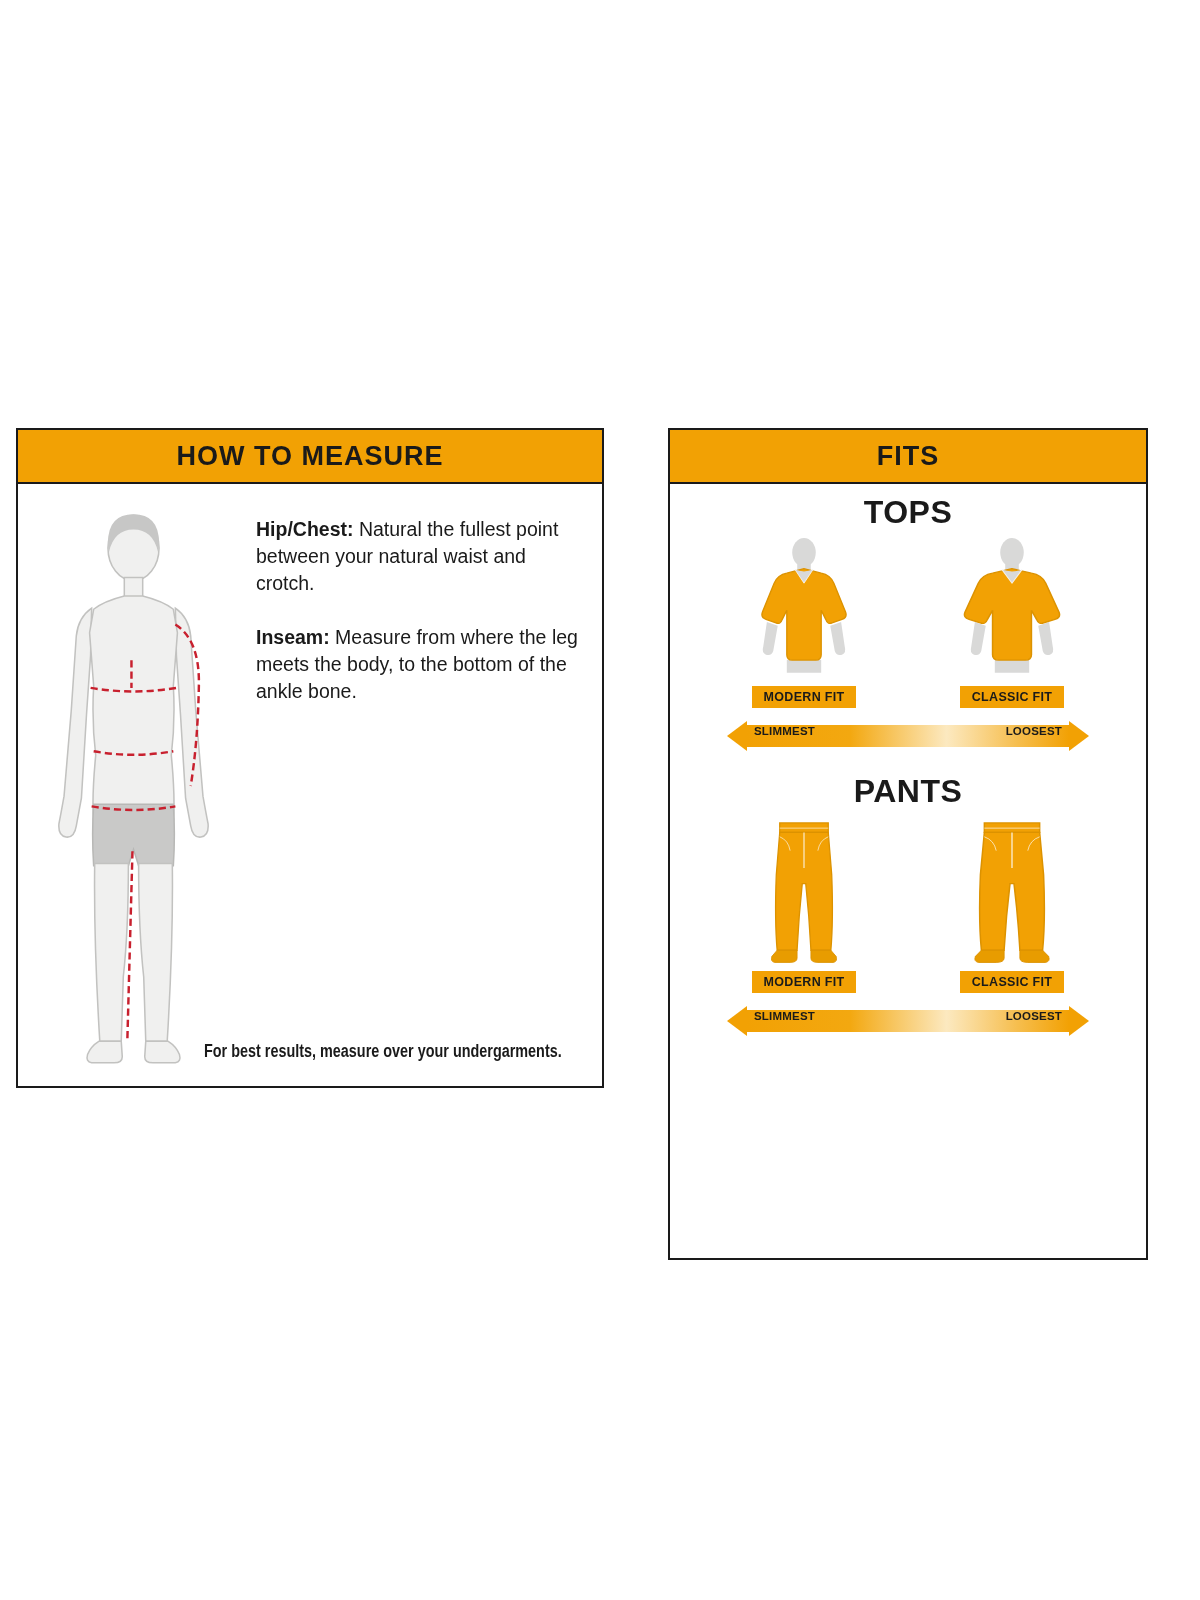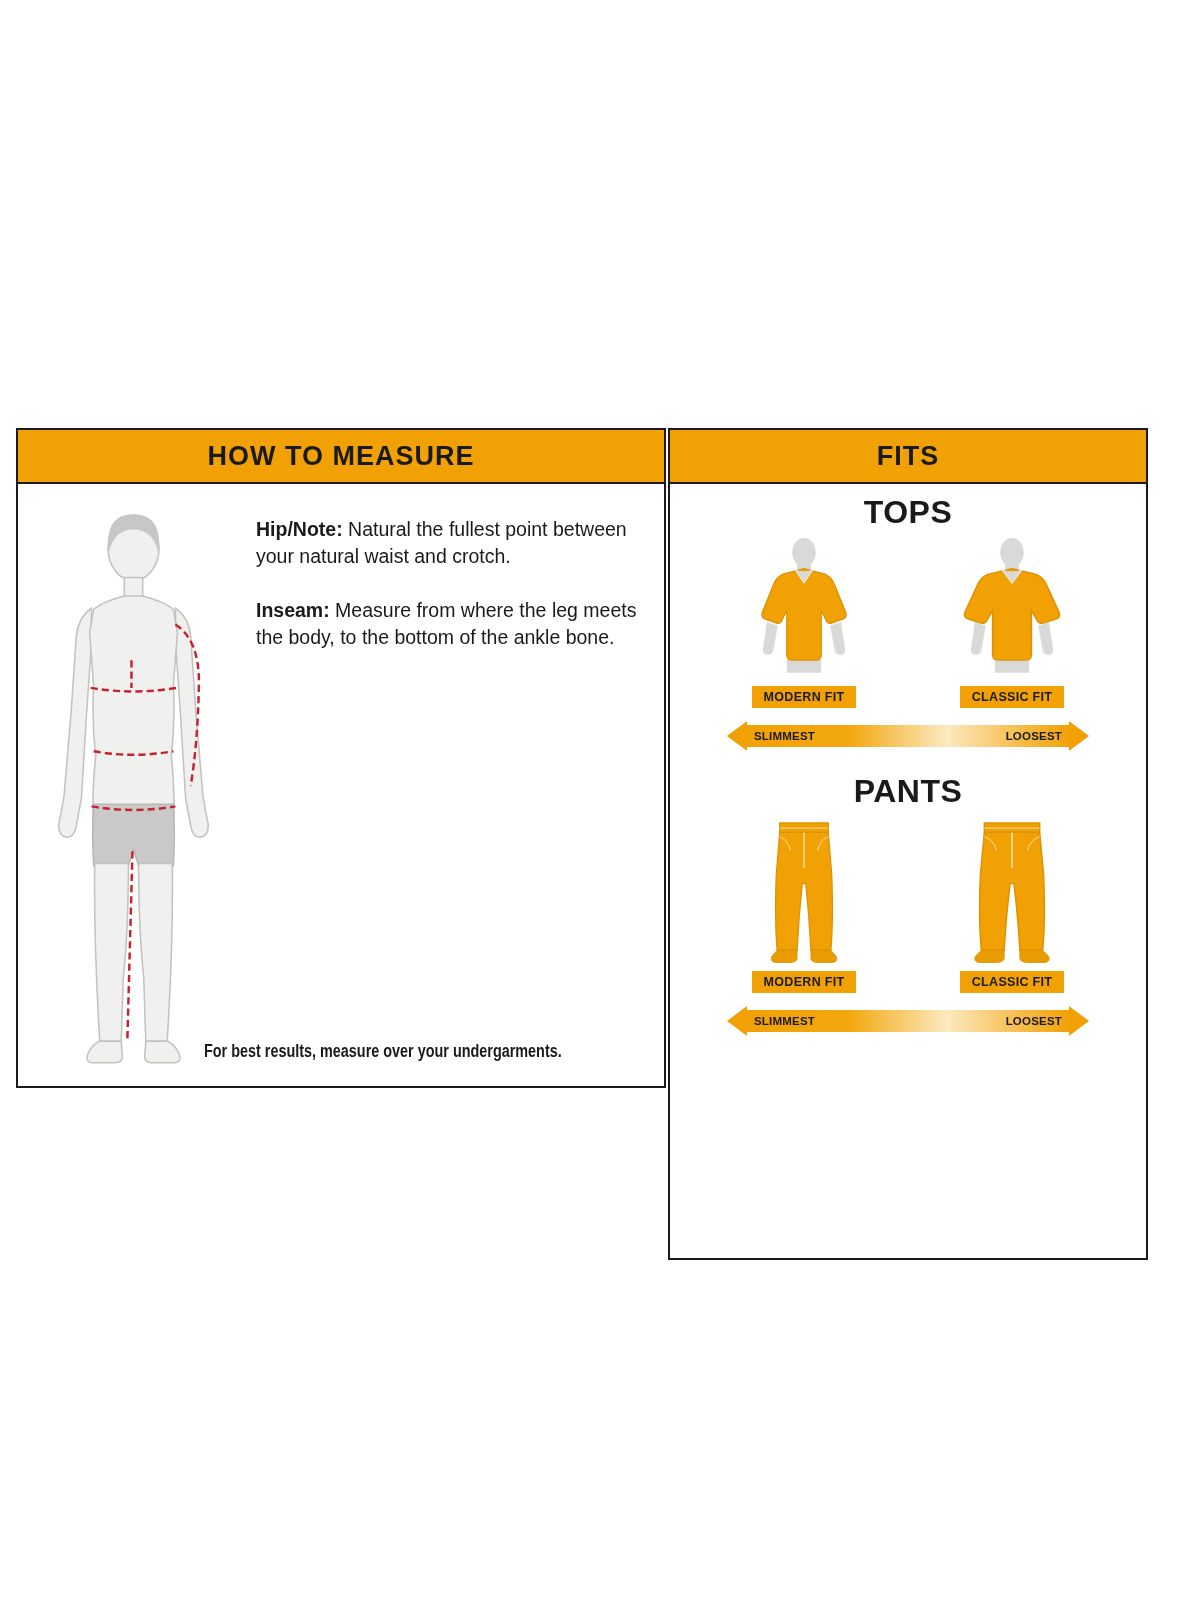--- a/index.html
+++ b/index.html
@@ -11,21 +11,21 @@
     font-family: "Liberation Sans", sans-serif;
     color: #1a1a1a;
     overflow: hidden;
   }
   .panel {
     position: absolute;
     border: 2px solid #1a1a1a;
     background: #ffffff;
     box-sizing: border-box;
   }
-  #measure-panel { left: 16px;  top: 428px; width: 650px; height: 660px; }
+  #measure-panel { left: 16px;  top: 428px; width: 588px; height: 660px; }
   #fits-panel    { left: 668px; top: 428px; width: 480px; height: 832px; }
 
   .panel-header {
     height: 54px;
     background: #F2A104;
     border-bottom: 2px solid #1a1a1a;
     display: flex;
     align-items: center;
     justify-content: center;
     font-size: 27px;
@@ -108,21 +108,21 @@
   }
   .arrow-head { width: 0; height: 0; border-top: 15px solid transparent; border-bottom: 15px solid transparent; }
   .arrow-head.left  { border-right: 20px solid #F2A104; }
   .arrow-head.right { border-left: 20px solid #F2A104; }
   .scale-bar {
     flex: 1;
     height: 22px;
     background: linear-gradient(90deg, #F2A104 0%, #F3A810 32%, #FCE9C0 62%, #F6BE4E 84%, #F2A104 100%);
     display: flex;
     justify-content: space-between;
-    align-items: center;
+    align-items: flex-start;
     padding: 0 7px;
   }
   .scale-text { font-size: 11.5px; font-weight: bold; letter-spacing: 0.2px; }
 </style>
 </head>
 <body>
 
 <div id="canvas">
 
   <section class="panel" id="measure-panel">
@@ -157,21 +157,21 @@
             <path d="M63 182 Q105 189 147 182"></path>
             <path d="M146 120 Q170 135 169 180 Q168 235 161 278"></path>
             <path d="M66 244 Q105 251 144 244"></path>
             <path d="M64 298 Q105 305 146 298"></path>
             <path d="M104 342 L99 526"></path>
           </g>
         </svg>
       </div>
 
       <div id="measure-text">
-        <p class="measure-item"><strong>Hip/Note:</strong><span> Natural the fullest point between your natural waist and crotch.</span></p>
+        <p class="measure-item"><strong>Hip/Chest:</strong><span> Natural the fullest point between your natural waist and crotch.</span></p>
         <p class="measure-item"><strong>Inseam:</strong><span> Measure from where the leg meets the body, to the bottom of the ankle bone.</span></p>
       </div>
 
       <p id="measure-footnote">For best results, measure over your undergarments.</p>
     </div>
   </section>
 
   <section class="panel" id="fits-panel">
     <header class="panel-header">
       <span>FITS</span>

